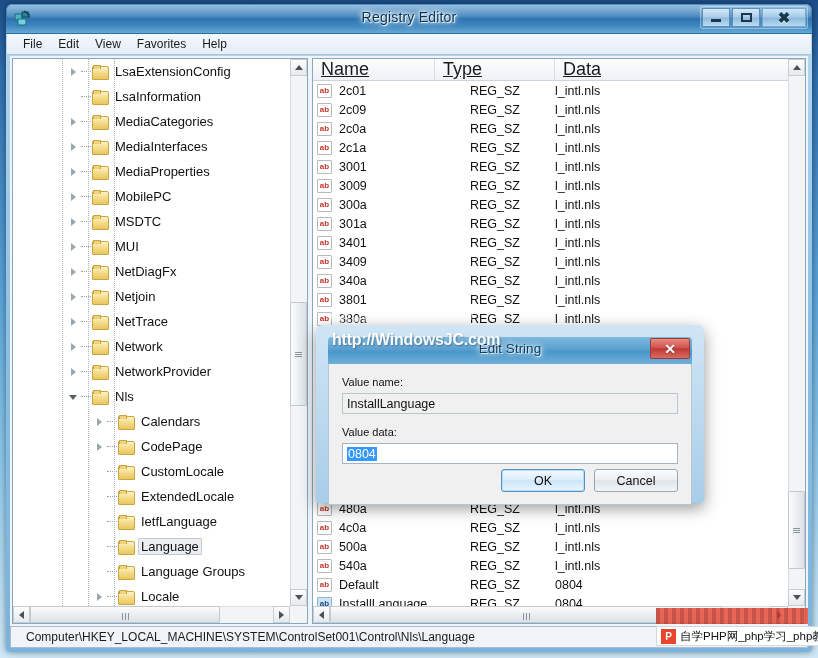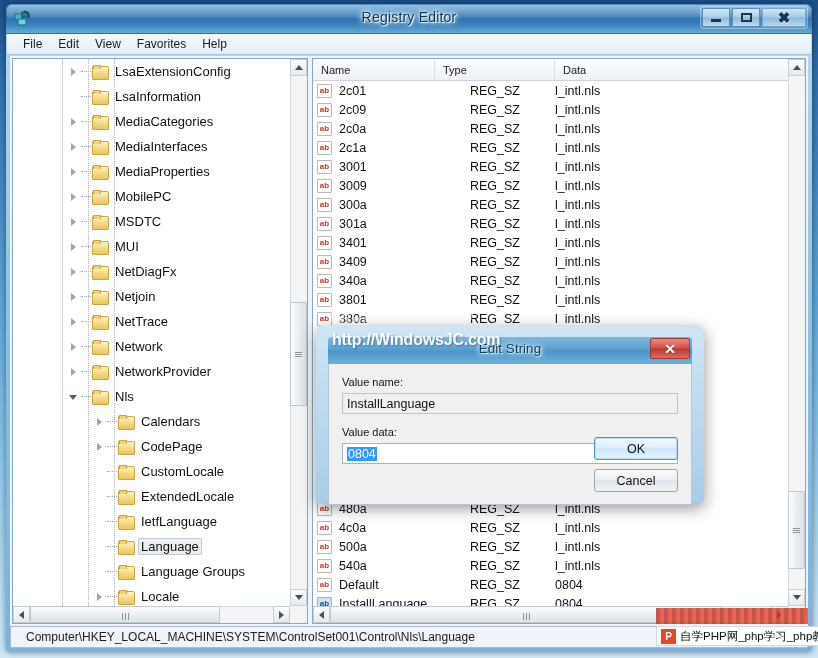--- a/index.html
+++ b/index.html
@@ -223,21 +223,21 @@
   .grip-v i, .grip-h i { display:block; background:#8a949c; }
   .grip-v i { width:7px; height:1px; margin:1px 0; }
   .grip-h i { width:1px; height:7px; margin:0 1px; display:inline-block; }
 
   
   #list-header {
     position: absolute; left:0; right:17px; top:0; height: 22px;
     background: linear-gradient(180deg,#fcfdfe 0%, #eef2f6 100%);
     border-bottom: 1px solid #ccd5dc;
     display: flex;
-    font-size: 11px; color:#1b1b1b;
+    font-size: 18px; color:#1b1b1b;text-decoration:underline;
   }
   .hcell {
     display:flex; align-items:center;
     padding-left: 8px;
     border-right: 1px solid #d7dfe5;
     cursor: pointer;
   }
   #list-body {
     position:absolute; left:0; right:17px; top:22px; bottom:17px;
     overflow:hidden;
@@ -334,21 +334,21 @@
     cursor: text;
   }
   .dlg-input.readonly { background:#f0f0f0; border-color:#bcc6cd; }
   .sel-text {
     background: #3399ff;
     color: #fff;
     padding: 0 1px;
   }
   #dlg-buttons {
     position:absolute; right: 13px; bottom: 12px;
-    display:flex; gap: 9px; flex-direction: column;
+    display:flex; gap: 9px;
   }
   .dlg-btn {
     width: 84px; height: 23px;
     font-size: 12.5px; color:#111;
     display:flex; align-items:center; justify-content:center;
     border: 1px solid #9aa7b1;
     border-radius: 3px;
     background: linear-gradient(180deg,#fafbfc 0%,#edf0f3 45%,#e0e5ea 52%,#f2f5f7 100%);
     cursor: pointer;
   }

